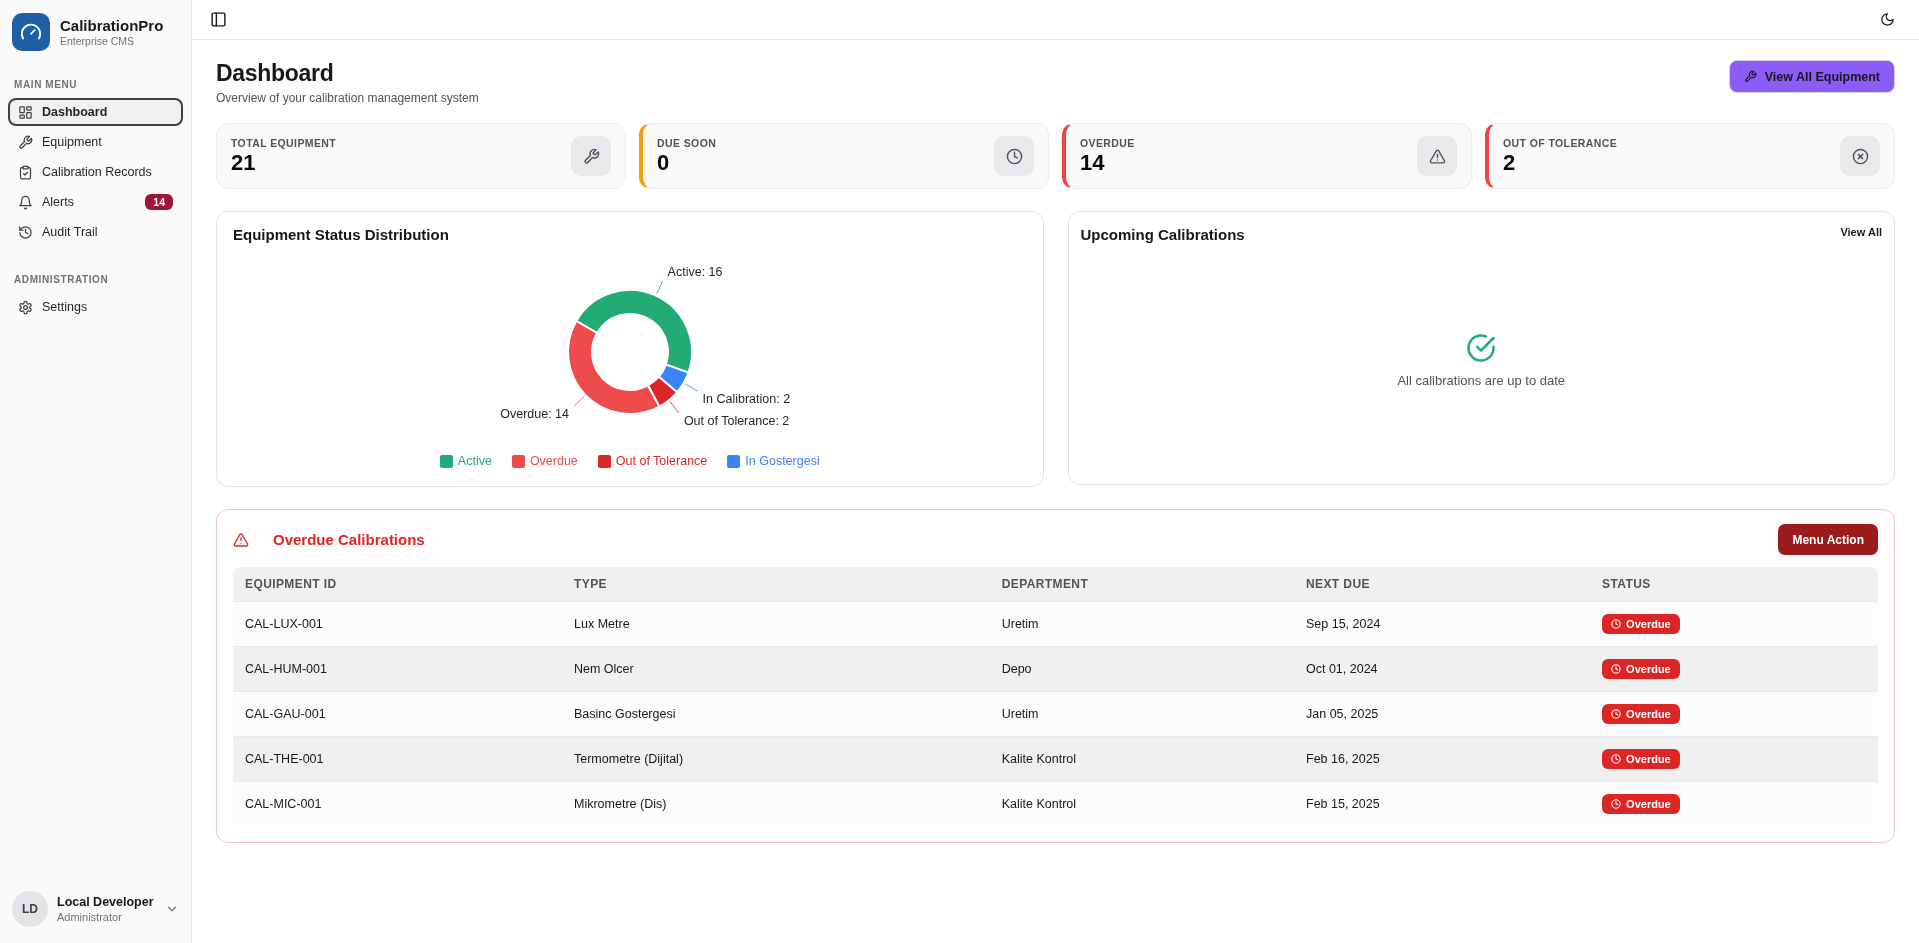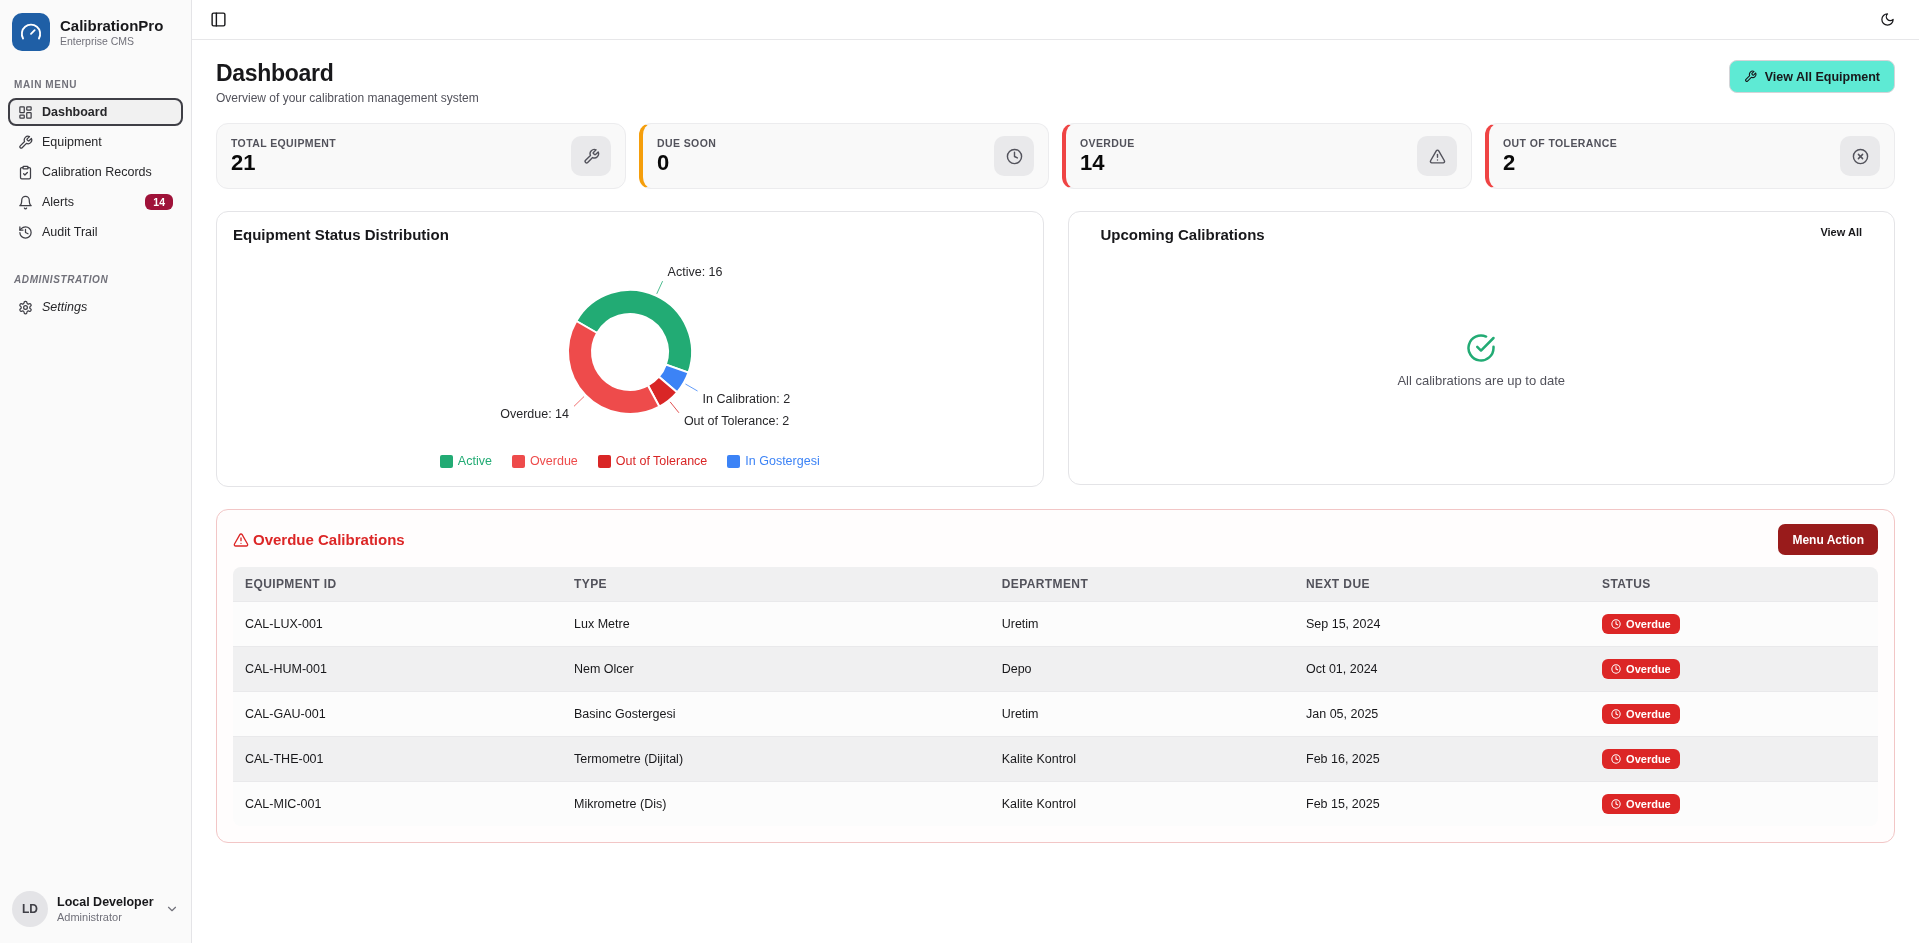--- a/index.html
+++ b/index.html
@@ -12,21 +12,21 @@
   .sidebar { width:192px; min-width:192px; height:100%; background:#fafafa;
     border-right:1px solid #e4e4e7; display:flex; flex-direction:column; }
   .logo-row { display:flex; align-items:center; gap:10px; padding:13px 12px 14px 12px; }
   .logo-box { width:38px; height:38px; border-radius:10px; background:#1f5fa6;
     display:flex; align-items:center; justify-content:center; color:#fff; }
   .app-name { font-size:15px; font-weight:bold; color:#18181b; line-height:1.2; }
   .app-tagline { font-size:10.5px; color:#71717a; }
   .nav { flex:1; padding:8px 8px 0 8px; overflow:hidden; }
   .nav-section-label { font-size:10px; font-weight:bold; letter-spacing:.6px;
     color:#71717a; text-transform:uppercase; padding:6px 6px 8px 6px; }
-  .nav-section + .nav-section { margin-top:22px;font-style:italic; }
+  .nav-section + .nav-section { margin-top:22px; }
   .nav-item { display:flex; align-items:center; gap:9px; height:28px; padding:0 8px;
     border-radius:8px; font-size:12.5px; color:#27272a; cursor:pointer; margin-bottom:2px;
     border:2px solid transparent; }
   .nav-item .nico { color:#3f3f46; display:flex; }
   .nav-item.active { background:#f1f1f1; border-color:#3f3f46; font-weight:bold; }
   .nav-badge { margin-left:auto; background:#9f1239; color:#fff; font-size:10.5px;
     font-weight:bold; border-radius:6px; padding:2px 8px; }
   .user-row { display:flex; align-items:center; gap:9px; padding:12px 12px 16px 12px; cursor:pointer; }
   .avatar { width:36px; height:36px; border-radius:50%; background:#e4e4e7; color:#3f3f46;
     font-size:12px; font-weight:bold; display:flex; align-items:center; justify-content:center; }
@@ -38,21 +38,21 @@
   .right-col { flex:1; display:flex; flex-direction:column; min-width:0; }
   .topbar { height:40px; min-height:40px; border-bottom:1px solid #e7e7e9;
     display:flex; align-items:center; justify-content:space-between; padding:0 20px 0 14px; background:#fff; }
   .icon-btn { background:none; border:none; cursor:pointer; color:#18181b; padding:4px;
     display:flex; align-items:center; justify-content:center; border-radius:6px; }
 
   .main { flex:1; overflow:auto; padding:20px 24px 24px 24px; background:#fff; }
   .page-header { display:flex; align-items:flex-start; justify-content:space-between; }
   .page-title { font-size:23px; font-weight:bold; letter-spacing:-.3px; }
   .page-subtitle { font-size:12px; color:#52525b; margin-top:4px; }
-  .btn-outline { display:flex; align-items:center; gap:8px; background:#5eead4;
+  .btn-outline { display:flex; align-items:center; gap:8px; background:#8b5cf6;
     border:1px solid #d4d4d8; border-radius:8px; height:33px; padding:0 14px;
     font-size:12.5px; font-weight:bold; color:#18181b; cursor:pointer;
     font-family:"Liberation Sans", sans-serif; }
 
   
   .stats-row { display:grid; grid-template-columns:repeat(4,1fr); gap:13px; margin-top:18px; }
   .stat-card { background:#f9f9f9; border:1px solid #ececee; border-radius:12px;
     height:66px; padding:12px 14px; display:flex; align-items:center; justify-content:space-between; }
   .stat-card.accented { border-left-width:4px; border-left-style:solid; }
   .stat-label { font-size:10.5px; font-weight:bold; letter-spacing:.4px; color:#52525b; text-transform:uppercase; }
@@ -64,32 +64,32 @@
   .charts-row { display:grid; grid-template-columns:1fr 1fr; gap:24px; margin-top:22px; }
   .card { background:#fff; border:1px solid #e4e4e7; border-radius:12px; }
   .chart-card { height:276px; padding:14px 16px; display:flex; flex-direction:column; }
   .card-title { font-size:15px; font-weight:bold; }
   .donut-wrap { flex:1; display:flex; align-items:center; justify-content:center; }
   .legend-row { display:flex; justify-content:center; gap:20px; padding-bottom:4px; }
   .legend-item { display:flex; align-items:center; gap:5px; cursor:pointer; }
   .swatch { width:13px; height:13px; border-radius:2px; }
   .legend-label { font-size:12.5px; }
 
-  .upcoming-card { height:274px; padding:14px 32px; position:relative;
+  .upcoming-card { height:274px; padding:14px 12px; position:relative;
     display:flex; flex-direction:column;gap:8px; }
   .upcoming-head { display:flex; align-items:flex-start; justify-content:space-between; }
   .view-all { font-size:11px; font-weight:bold; color:#18181b; cursor:pointer; background:none; border:none;
     font-family:"Liberation Sans", sans-serif; }
   .upcoming-empty { flex:1; display:flex; flex-direction:column; align-items:center; justify-content:center; gap:10px; }
   .upcoming-msg { font-size:13px; color:#52525b; }
 
   
   .overdue-card { margin-top:22px; border:1px solid #f2c6c6; border-radius:12px; padding:14px 16px 16px 16px; background:#fffdfd; }
   .overdue-head { display:flex; align-items:center; justify-content:space-between; margin-bottom:12px; }
-  .overdue-title-wrap { display:flex; align-items:center; gap:4px; color:#dc2626;justify-content:center; }
+  .overdue-title-wrap { display:flex; align-items:center; gap:24px; color:#dc2626;justify-content:center; }
   .overdue-title { font-size:15px; font-weight:bold; color:#dc2626; }
   .btn-danger { background:#991b1b; color:#fff; border:none; border-radius:7px; height:31px;
     padding:0 14px; font-size:12px; font-weight:bold; cursor:pointer; font-family:"Liberation Sans", sans-serif; }
   table.data-table { width:100%; border-collapse:collapse; border-radius:8px; overflow:hidden; }
   .data-table thead tr { background:#f0f0f1; }
   .data-table th { text-align:left; font-size:12px; font-weight:bold; letter-spacing:.4px;
     color:#52525b; text-transform:uppercase; padding:10px 12px; }
   .data-table td { font-size:12.5px; color:#18181b; padding:12px 12px; }
   .data-table tbody tr { border-top:1px solid #e9e9eb; background:#fcfcfc; }
   .data-table tbody tr:nth-child(even) { background:#f0f0f1; }

